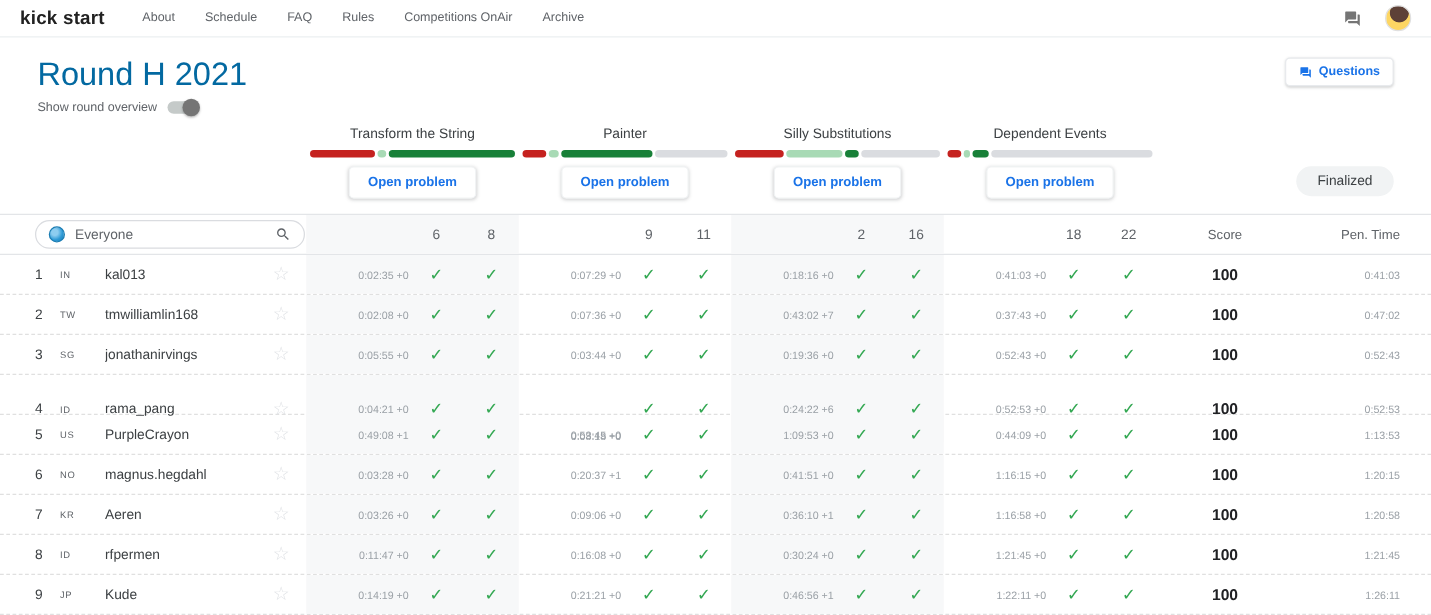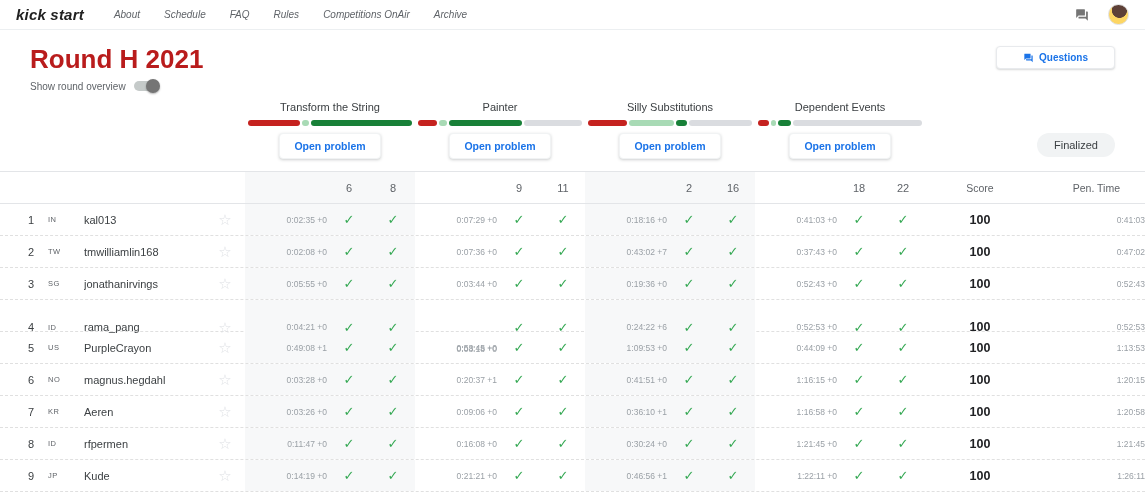--- a/index.html
+++ b/index.html
@@ -2,32 +2,32 @@
 <html><head>
 <meta charset="utf-8">
 <style>
   * { box-sizing: border-box; margin: 0; padding: 0; }
   body {
     width: 1145px; height: 492px; overflow: hidden;
     font-family: "Liberation Sans", "DejaVu Sans", sans-serif;
     color: #3c4043; background: #fff;
   }
   
-  .topnav { height: 30px; display: flex; align-items: center; padding: 0 16px; border-bottom: 1px solid #eceff1; background:#fff;font-style:italic; }
+  .topnav { height: 30px; display: flex; align-items: center; padding: 0 16px; border-bottom: 1px solid #eceff1; background:#fff; }
   .brand { font-weight: bold; font-size: 15px; color: #212121; letter-spacing: .2px; margin-right: 30px; cursor: pointer; }
   .nav-link { font-size: 10px; color: #5f6368; margin-right: 24px; text-decoration: none; cursor: pointer; }
   .nav-right { margin-left: auto; display: flex; align-items: center; gap: 18px; }
   .forum-icon { width: 16px; height: 14px; fill: #757575; cursor: pointer; }
   .avatar { width: 21px; height: 21px; border-radius: 50%; cursor: pointer;
     background: radial-gradient(circle at 55% 28%, #5d4037 0 42%, #fdd663 46% 100%); border: 1px solid #e0e0e0; }
   
   .title-row { display: flex; justify-content: space-between; align-items: flex-start; padding: 14px 30px 0 30px; }
-  h1 { font-size: 26px; font-weight: 700; color: #b91c1c; }
+  h1 { font-size: 26px; font-weight: 400; color: #0369a1; }
   .questions-btn { display: inline-flex; align-items: center; gap: 5px; background: #fff;
-    border: 1px solid #e8eaed; border-radius: 4px; padding: 5px 26px; color: #1a73e8;
+    border: 1px solid #e8eaed; border-radius: 4px; padding: 5px 10px; color: #1a73e8;
     font-size: 10px; font-weight: bold; box-shadow: 0 1px 2px rgba(60,64,67,.2); cursor: pointer; margin-top: 2px; }
   .q-icon { width: 11px; height: 10px; fill: #1a73e8; }
   .overview-row { display: flex; align-items: center; gap: 8px; padding: 4px 30px 0 30px; font-size: 10px; color: #5f6368; height: 18px; }
   .toggle { position: relative; width: 24px; height: 10px; background: #c5cac9; border-radius: 5px; cursor: pointer; }
   .toggle-knob { position: absolute; right: -2px; top: -2px; width: 14px; height: 14px; border-radius: 50%;
     background: #757575; box-shadow: 0 1px 2px rgba(0,0,0,.3); }
   
   .grid { display: grid;
     grid-template-columns: 48px 36px minmax(100px,1fr) 40px 82px 44px 44px 82px 44px 44px 82px 44px 44px 82px 44px 44px 110px 110px;
     align-items: center; }
@@ -64,21 +64,21 @@
   .pen-head { grid-column: 18; text-align: right; padding-right: 25px; font-size: 10.5px; color: #5f6368; }
   
   .row { height: 32px; border-bottom: 1px dashed #e0e0e0; }
   .rank { grid-column: 1; padding-left: 28px; font-size: 11px; color: #3c4043; }
   .country { grid-column: 2; font-size: 7.5px; color: #5f6368; letter-spacing: .5px; }
   .pname { grid-column: 3; font-size: 11px; color: #3c4043; white-space: nowrap; overflow: hidden; }
   .star { grid-column: 4; text-align: center; font-size: 15px; color: #dfe1e5; cursor: pointer; line-height: 1; }
   .cell-time { font-size: 8.5px; color: #9aa0a6; text-align: right; white-space: nowrap; }
   .cell-check { text-align: center; font-size: 13px; font-weight: bold; color: #34a853; }
   .score { grid-column: 17; text-align: center; font-size: 12.5px; font-weight: bold; color: #202124; }
-  .pen { grid-column: 18; text-align: right; font-size: 8.5px; color: #9aa0a6; }
+  .pen { grid-column: 18; text-align: right; padding-right: 25px; font-size: 8.5px; color: #9aa0a6; }
 </style>
 </head>
 <body>
 
 <header class="topnav">
   <div class="brand">kick start</div>
   <a class="nav-link">About</a>
   <a class="nav-link">Schedule</a>
   <a class="nav-link">FAQ</a>
   <a class="nav-link">Rules</a>
@@ -153,20 +153,27 @@
       <span class="seg dg" style="width: 8%;"></span>
       <span class="seg gr" style="width: 80%;"></span>
     </div>
     <button class="open-btn">Open problem</button>
   </div>
 </div>
 
 <div class="grid table-head" id="table-head">
   <div class="shade s1"></div>
   <div class="shade s2"></div>
+  <div class="search-pill">
+    <div class="globe-icon"></div>
+    <input class="search-input" value="Everyone" style="">
+    <svg class="mag-icon" viewBox="0 0 24 24">
+        <path d="M15.5 14h-.79l-.28-.27C15.41 12.59 16 11.11 16 9.5 16 5.91 13.09 3 9.5 3S3 5.91 3 9.5 5.91 16 9.5 16c1.61 0 3.09-.59 4.23-1.57l.27.28v.79l5 4.99L20.49 19l-4.99-5zm-6 0C7.01 14 5 11.99 5 9.5S7.01 5 9.5 5 14 7.01 14 9.5 11.99 14 9.5 14z"></path>
+      </svg>
+  </div>
   <div class="score-head">Score</div>
   <div class="pen-head">Pen. Time</div>
 <div class="subnum" style="grid-column: 6;">6</div>
     <div class="subnum" style="grid-column: 7;">8</div>
     <div class="subnum" style="grid-column: 9;">9</div>
     <div class="subnum" style="grid-column: 10;">11</div>
     <div class="subnum" style="grid-column: 12;">2</div>
     <div class="subnum" style="grid-column: 13;">16</div>
     <div class="subnum" style="grid-column: 15;">18</div>
     <div class="subnum" style="grid-column: 16;">22</div>

